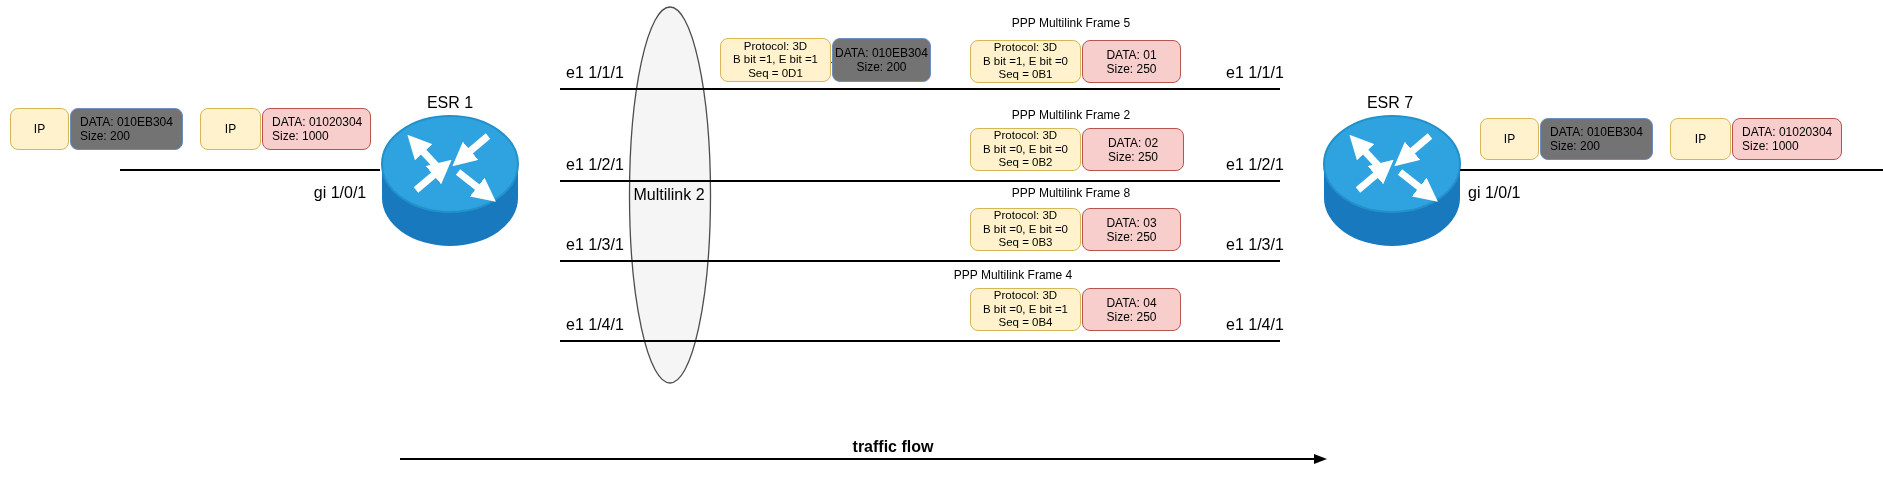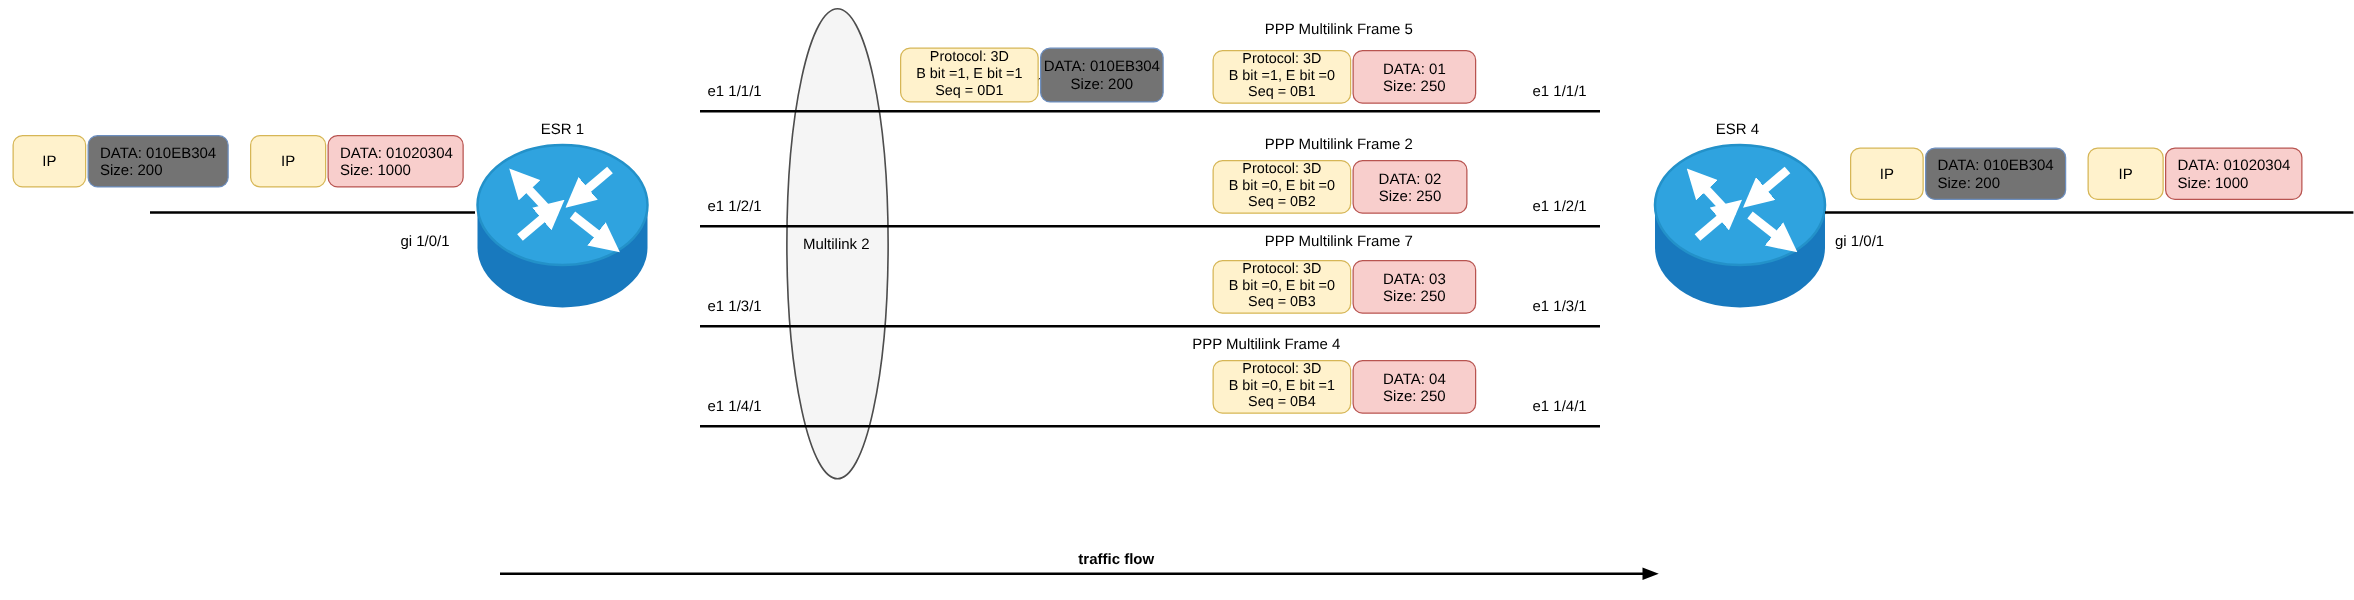--- a/index.html
+++ b/index.html
@@ -1,20 +1,20 @@
 <!DOCTYPE html>
 <html><head>
 <meta charset="utf-8">
 <style>
   html,body{margin:0;padding:0;background:#ffffff;}
   body{font-family:"Liberation Sans", sans-serif;color:#000;}
   #canvas{position:relative;width:1883px;height:480px;background:#fff;overflow:hidden;}
 
   .abs{position:absolute;}
-  .lbl{font-size:12px;line-height:14px;white-space:nowrap;}
+  .lbl{font-size:16px;line-height:14px;white-space:nowrap;}
   .center{text-align:center;}
 
   
   .rbox{position:absolute;border-radius:8px;box-sizing:border-box;font-size:12px;line-height:14px;}
   .box-yellow{background:#FFF2CC;border:1px solid #D6B656;}
   .box-blue{background:#737373;border:1px solid #6C8EBF;}
   .box-red{background:#F8CECC;border:1px solid #B85450;}
 
   .ip-box{display:flex;align-items:center;justify-content:center;}
   .data-box{display:flex;flex-direction:column;justify-content:center;padding-left:9px;}
@@ -116,26 +116,26 @@
     <span>DATA: 01</span>
     <span>Size: 250</span>
   </div>
 
   <div class="frame-title" style="left:971px;top:108px;">PPP Multilink Frame 2</div>
   <div class="rbox box-yellow proto-box" style="left:970px;top:128px;width:111px;height:43px;">
     <span>Protocol: 3D</span>
     <span>B bit =0, E bit =0</span>
     <span>Seq = 0B2</span>
   </div>
-  <div class="rbox box-red data-box-c" style="left:1082px;top:128px;width:92px;height:43px;">
+  <div class="rbox box-red data-box-c" style="left:1082px;top:128px;width:102px;height:43px;">
     <span>DATA: 02</span>
     <span>Size: 250</span>
   </div>
 
-  <div class="frame-title" style="left:971px;top:186px;">PPP Multilink Frame 7</div>
+  <div class="frame-title" style="left:971px;top:186px;">PPP Multilink Frame 8</div>
   <div class="rbox box-yellow proto-box" style="left:970px;top:208px;width:111px;height:43px;">
     <span>Protocol: 3D</span>
     <span>B bit =0, E bit =0</span>
     <span>Seq = 0B3</span>
   </div>
   <div class="rbox box-red data-box-c" style="left:1082px;top:208px;width:99px;height:43px;align-items:center;">
     <span>DATA: 03</span>
     <span>Size: 250</span>
   </div>
 
@@ -143,21 +143,21 @@
   <div class="rbox box-yellow proto-box" style="left:970px;top:288px;width:111px;height:43px;">
     <span>Protocol: 3D</span>
     <span>B bit =0, E bit =1</span>
     <span>Seq = 0B4</span>
   </div>
   <div class="rbox box-red data-box-c" style="left:1082px;top:288px;width:99px;height:43px;align-items:center;">
     <span>DATA: 04</span>
     <span>Size: 250</span>
   </div>
 
-  <div class="abs lbl center" style="left:1350px;top:96px;width:80px;">ESR 4</div>
+  <div class="abs lbl center" style="left:1350px;top:96px;width:80px;">ESR 7</div>
   <div class="abs" style="left:1320px;top:112px;">
     <svg width="144" height="136" viewBox="0 0 144 136">
       <defs>
         <marker id="ah2" markerWidth="3.4" markerHeight="3.4" refX="1.6" refY="1.7" orient="auto">
           <path d="M0 0 L3.4 1.7 L0 3.4 Z" fill="#ffffff"></path>
         </marker>
       </defs>
       <path d="M4 52 L4 86 A68 48 0 0 0 140 86 L140 52 Z" fill="#1879BE"></path>
       <ellipse cx="72" cy="52" rx="68" ry="48" fill="#2FA3DF" stroke="#2391C9" stroke-width="2"></ellipse>
       <line x1="66" y1="62" x2="38" y2="32" stroke="#fff" stroke-width="7" marker-end="url(#ah2)"></line>

